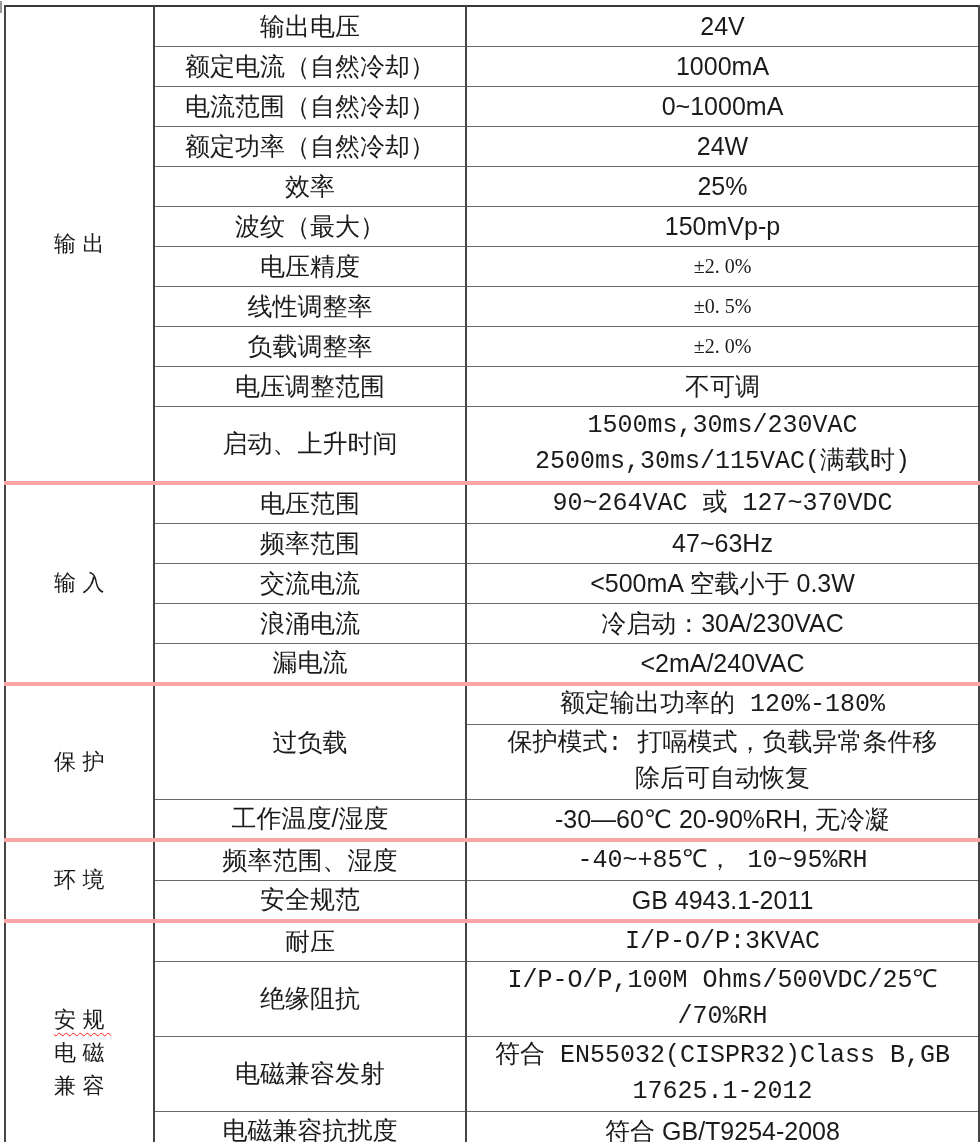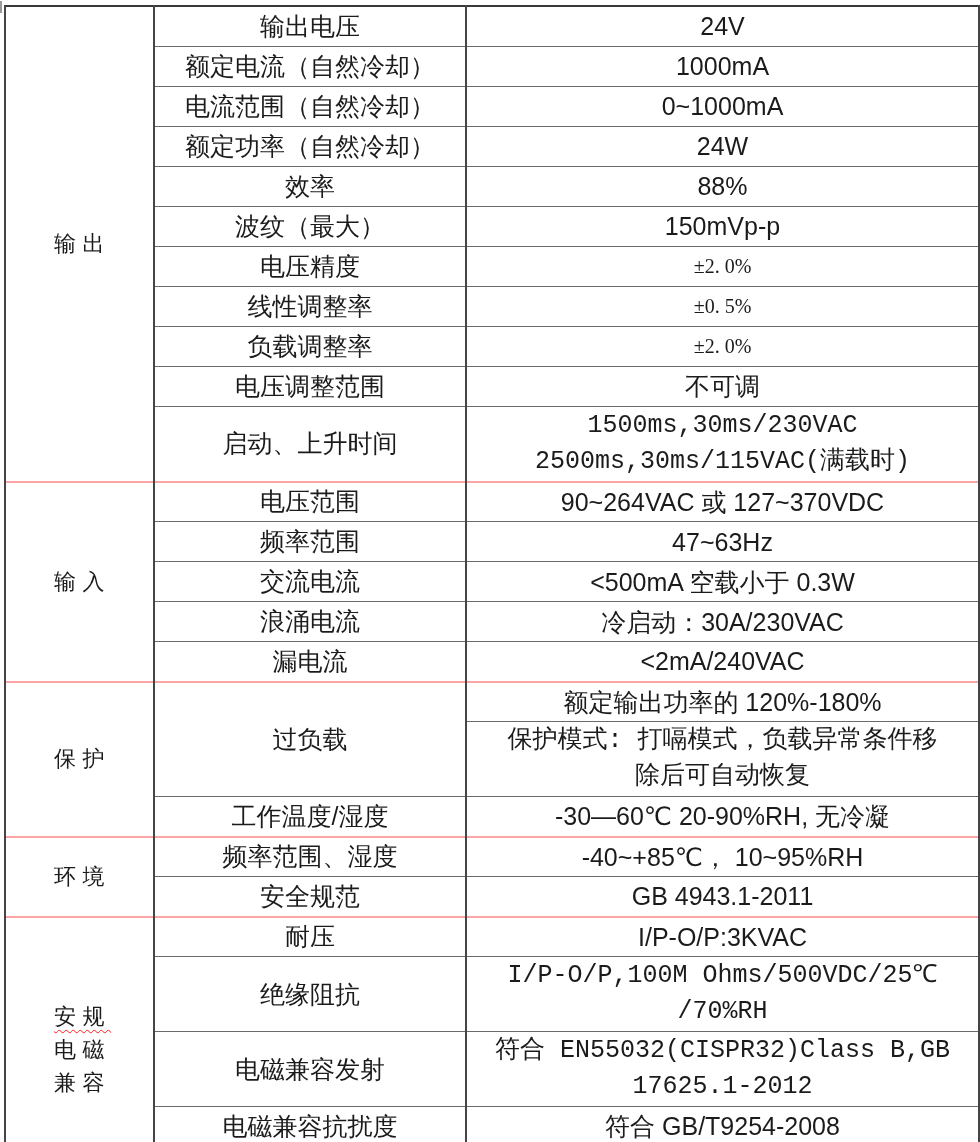--- a/index.html
+++ b/index.html
@@ -32,21 +32,21 @@
     border-bottom: 1px solid #6a6a6a;
     border-left: 2px solid #454545;
     border-right: 2px solid #454545;
     text-align: center;
     vertical-align: middle;
     padding: 1px 6px;
     overflow: hidden;
   }
   tr.h1 { height: 40px; }
   tr.h2 { height: 73px; font-family: Liberation Mono, monospace; }
-  tr.sec-top td { border-top: 2px solid #fca5a5; }
+  tr.sec-top td { border-top: 4px solid #fca5a5; font-family: Liberation Mono, monospace; }
   td.cat {
     font-size: 22px;
     letter-spacing: 0.30em;
     padding-left: 12px;
   }
   td.lbl { font-size: 25px; }
   td.val {
     font-size: 25px;
     white-space: pre-line;
     line-height: 36px;
@@ -91,21 +91,21 @@
       <tr class="h1">
         <td class="lbl">电流范围（自然冷却）</td>
         <td class="val">0~1000mA</td>
       </tr>
       <tr class="h1">
         <td class="lbl">额定功率（自然冷却）</td>
         <td class="val">24W</td>
       </tr>
       <tr class="h1">
         <td class="lbl">效率</td>
-        <td class="val">88%</td>
+        <td class="val">25%</td>
       </tr>
       <tr class="h1">
         <td class="lbl">波纹（最大）</td>
         <td class="val">150mVp-p</td>
       </tr>
       <tr class="h1">
         <td class="lbl">电压精度</td>
         <td class="val serif">±2. 0%</td>
       </tr>
       <tr class="h1">

